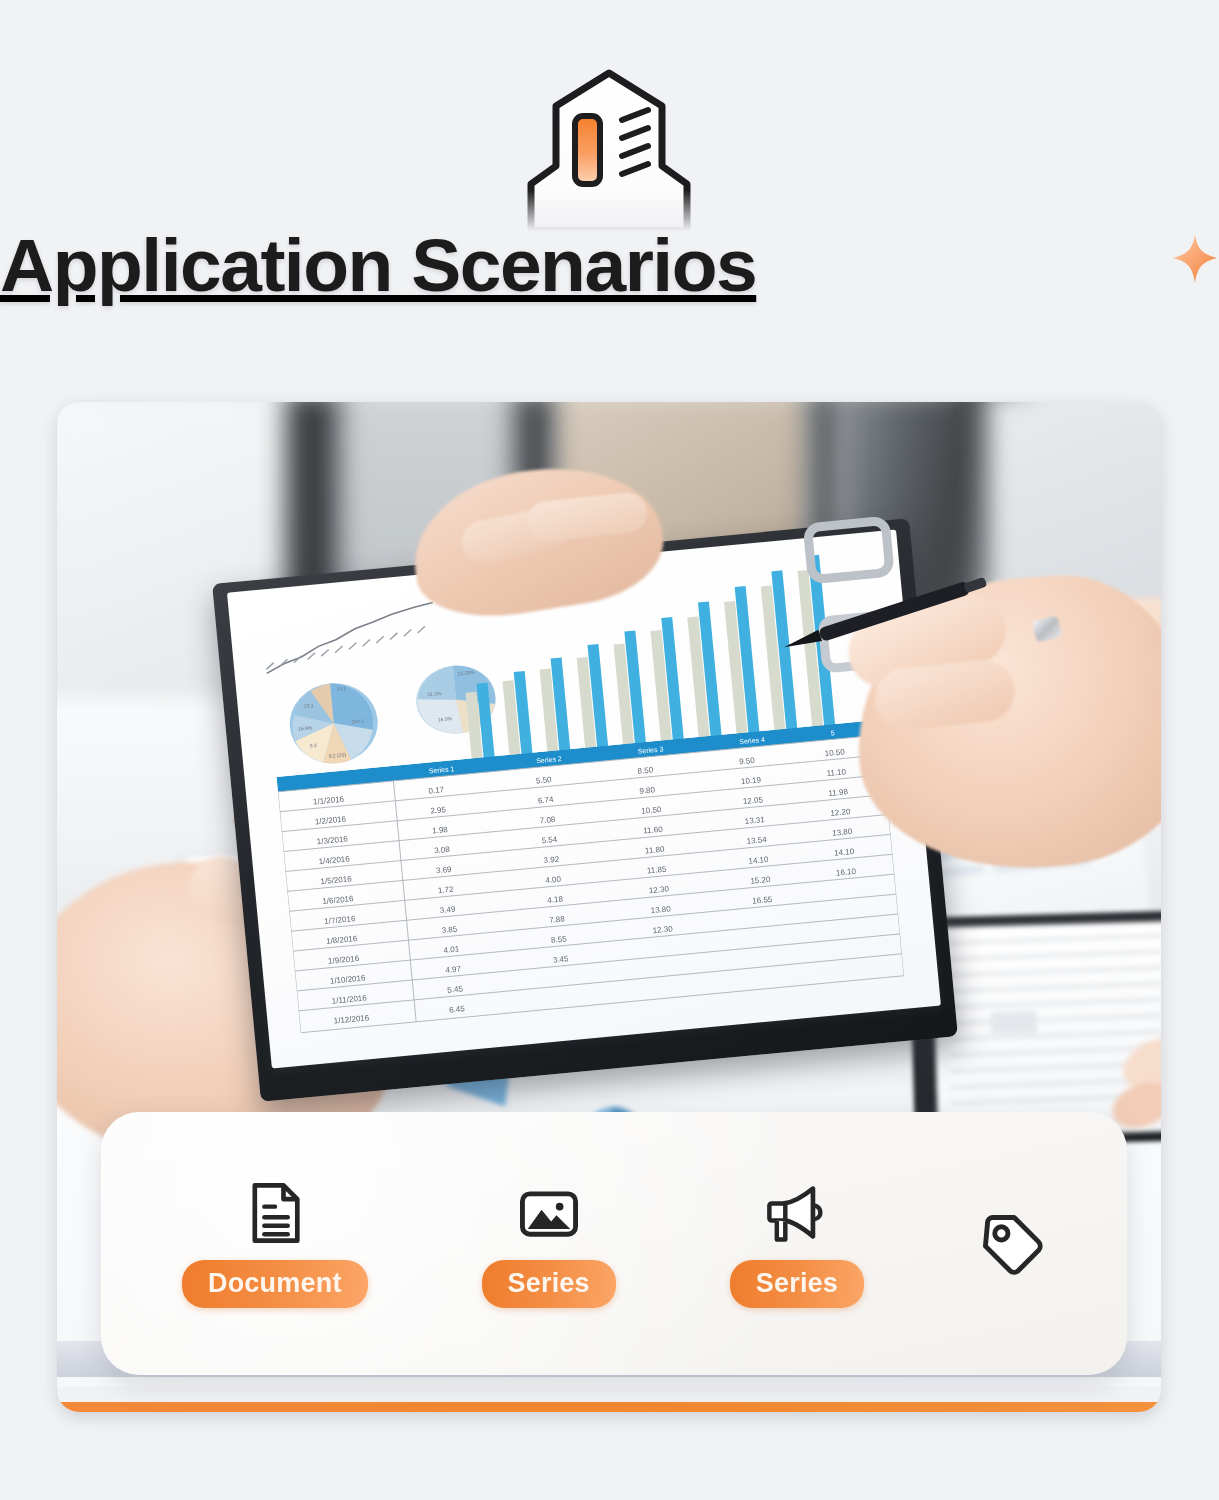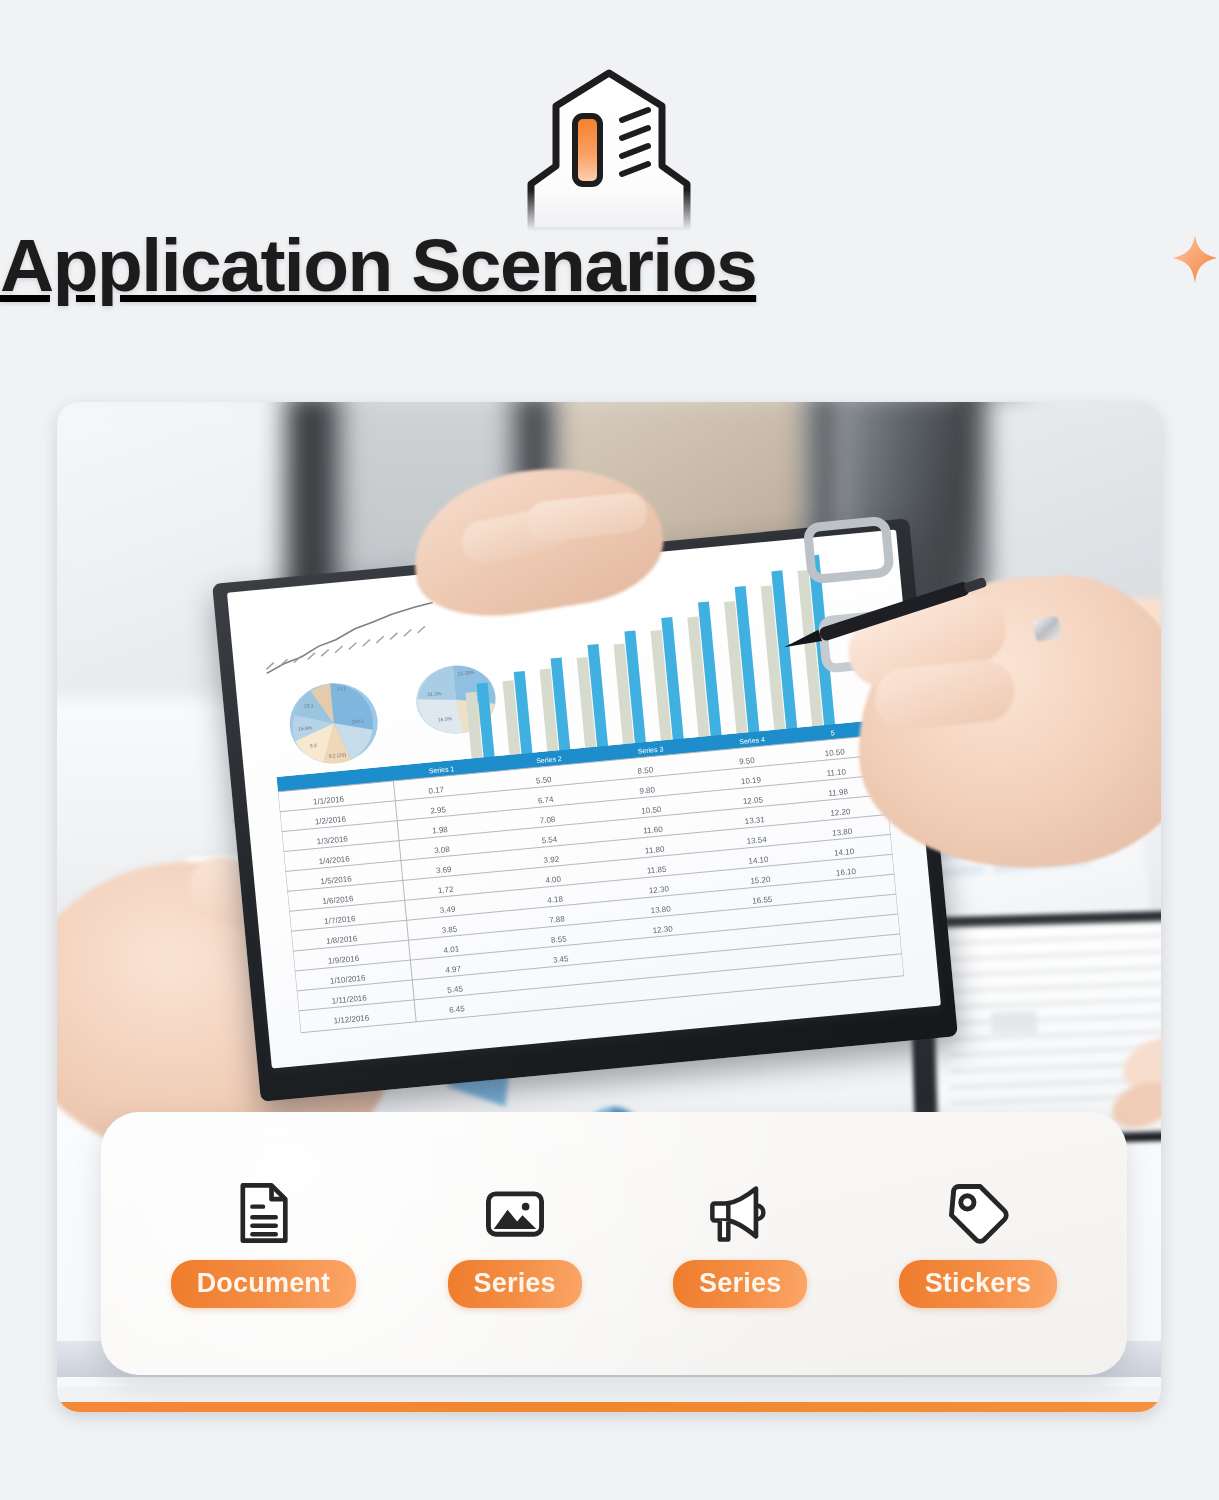--- a/index.html
+++ b/index.html
@@ -709,17 +709,16 @@
         <path d="M48 25 C56 26 56 37 48 38" fill="none" stroke="#262626" stroke-width="4.2" stroke-linecap="round"></path>
       </svg>
       <span class="chip-pill">Series</span>
     </div>
 
     <div class="chip-cell">
       <svg class="chip-icon" viewBox="0 0 64 64">
         <path d="M34 7 L57 30 A6 6 0 0 1 57 38 L38 57 A6 6 0 0 1 30 57 L7 34 L9 12 A5 5 0 0 1 14 7 Z" fill="#ffffff" stroke="#262626" stroke-width="4.6" stroke-linejoin="round"></path>
         <circle cx="22" cy="22" r="6.2" fill="none" stroke="#262626" stroke-width="4.6"></circle>
       </svg>
-      <span class="chip-pill">Stickers</span>
     </div>
 
   </div>
 </div>
 
 </body></html>

